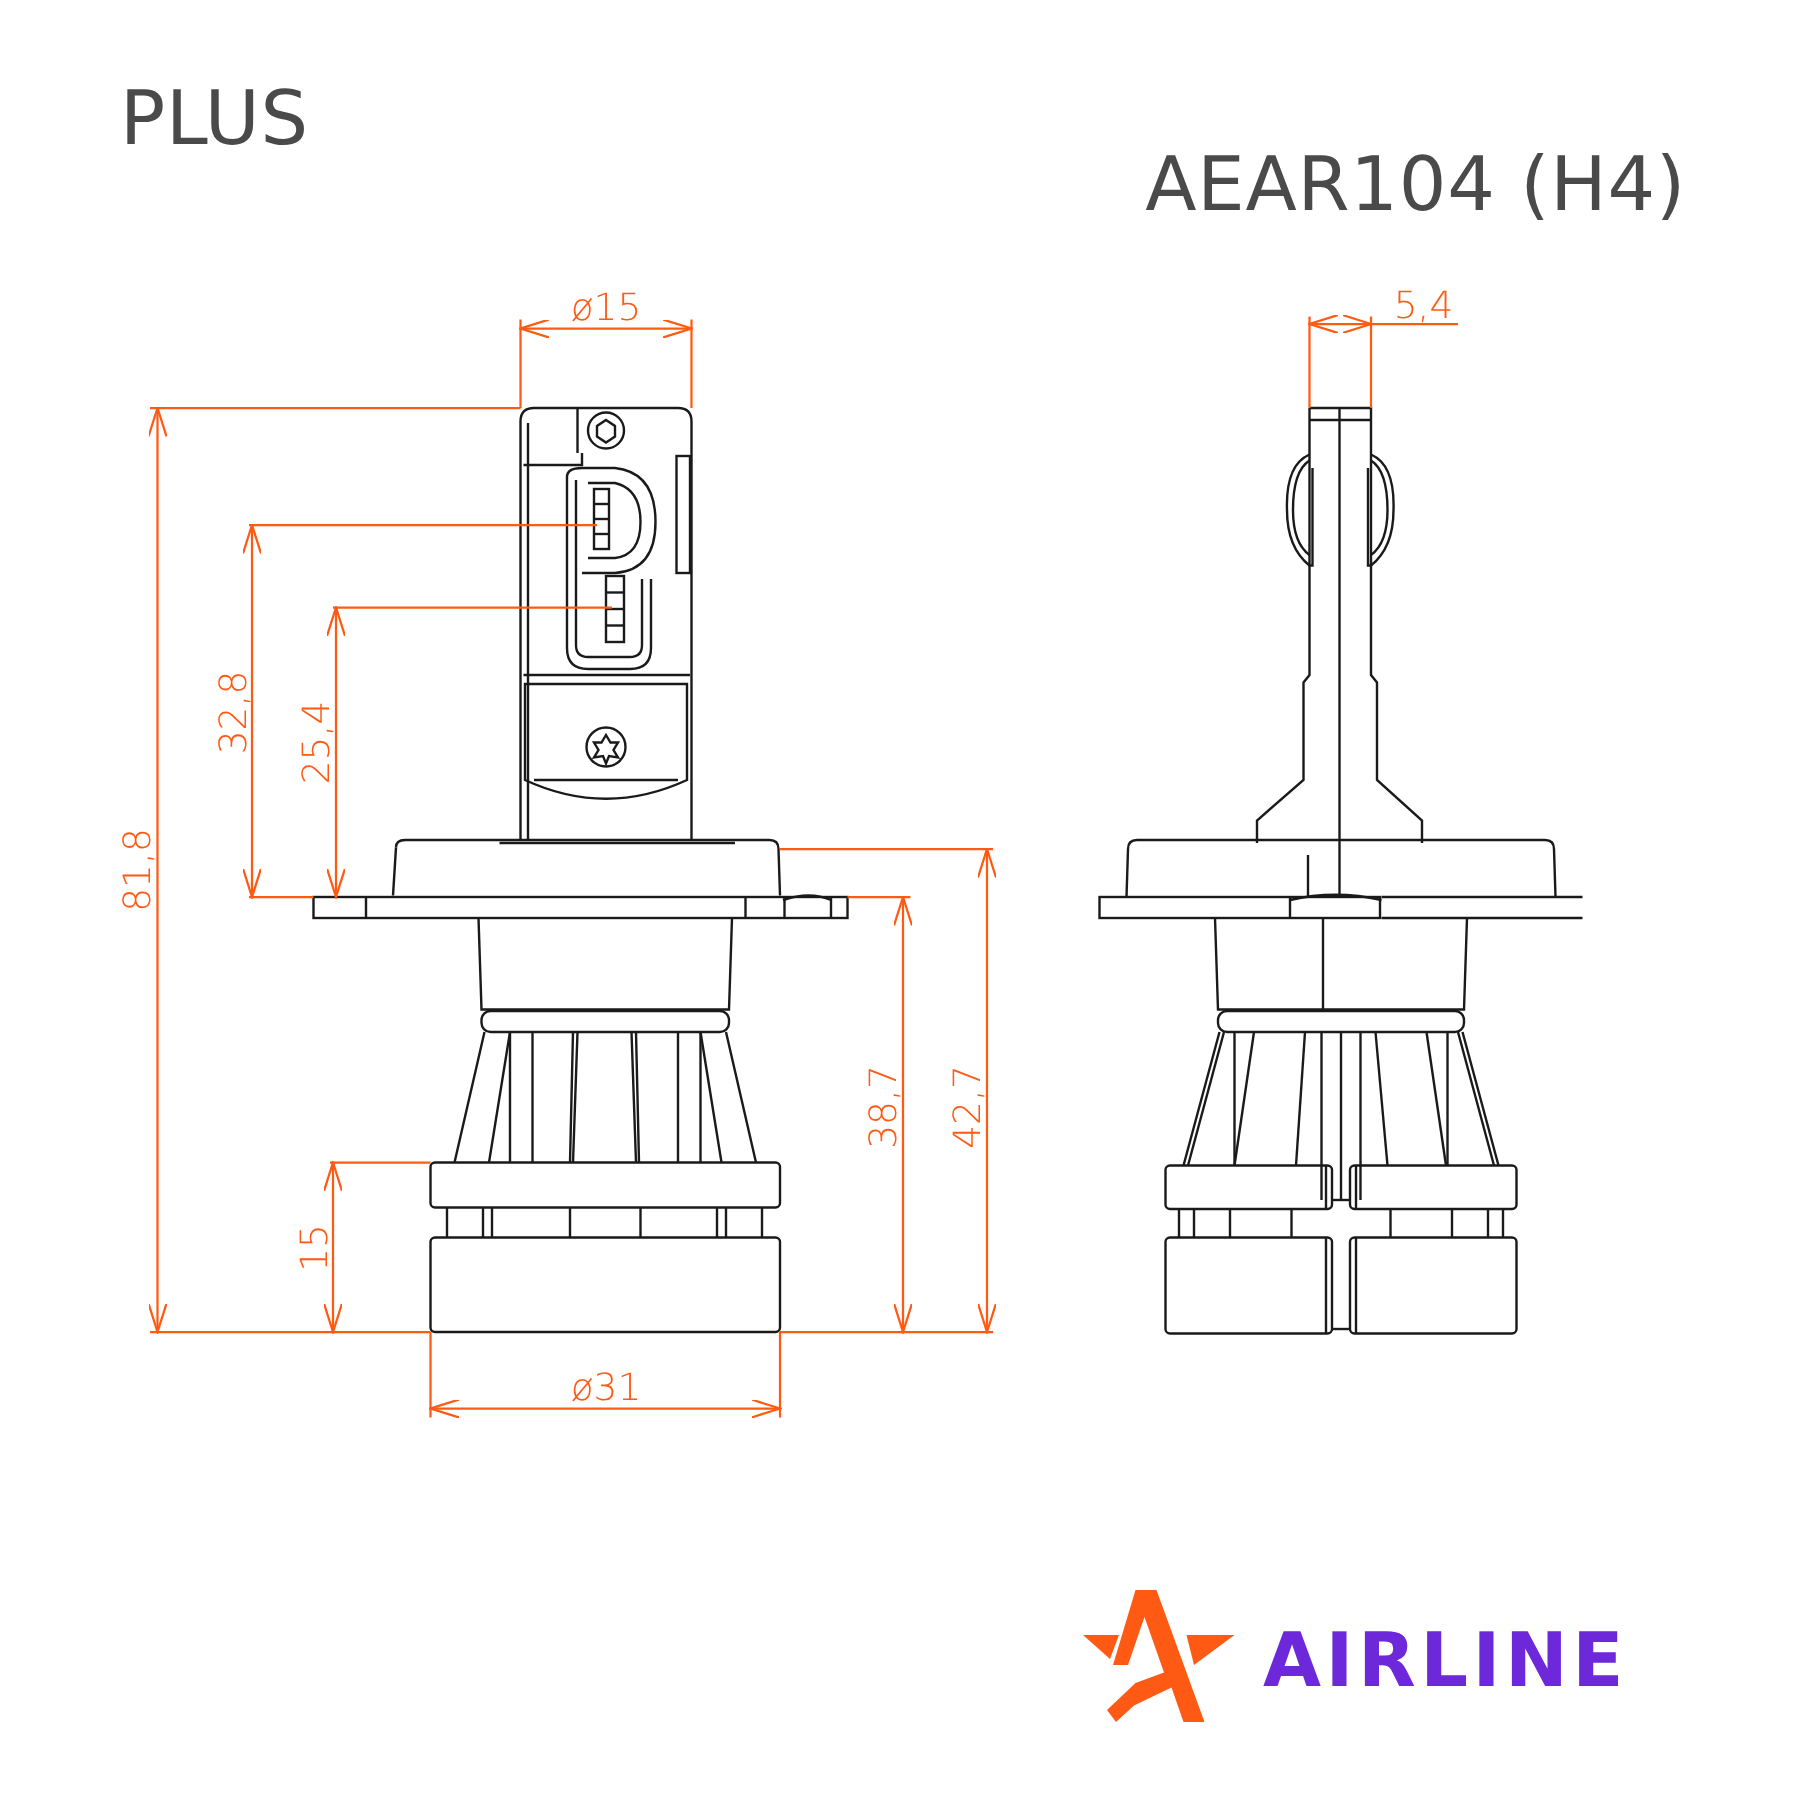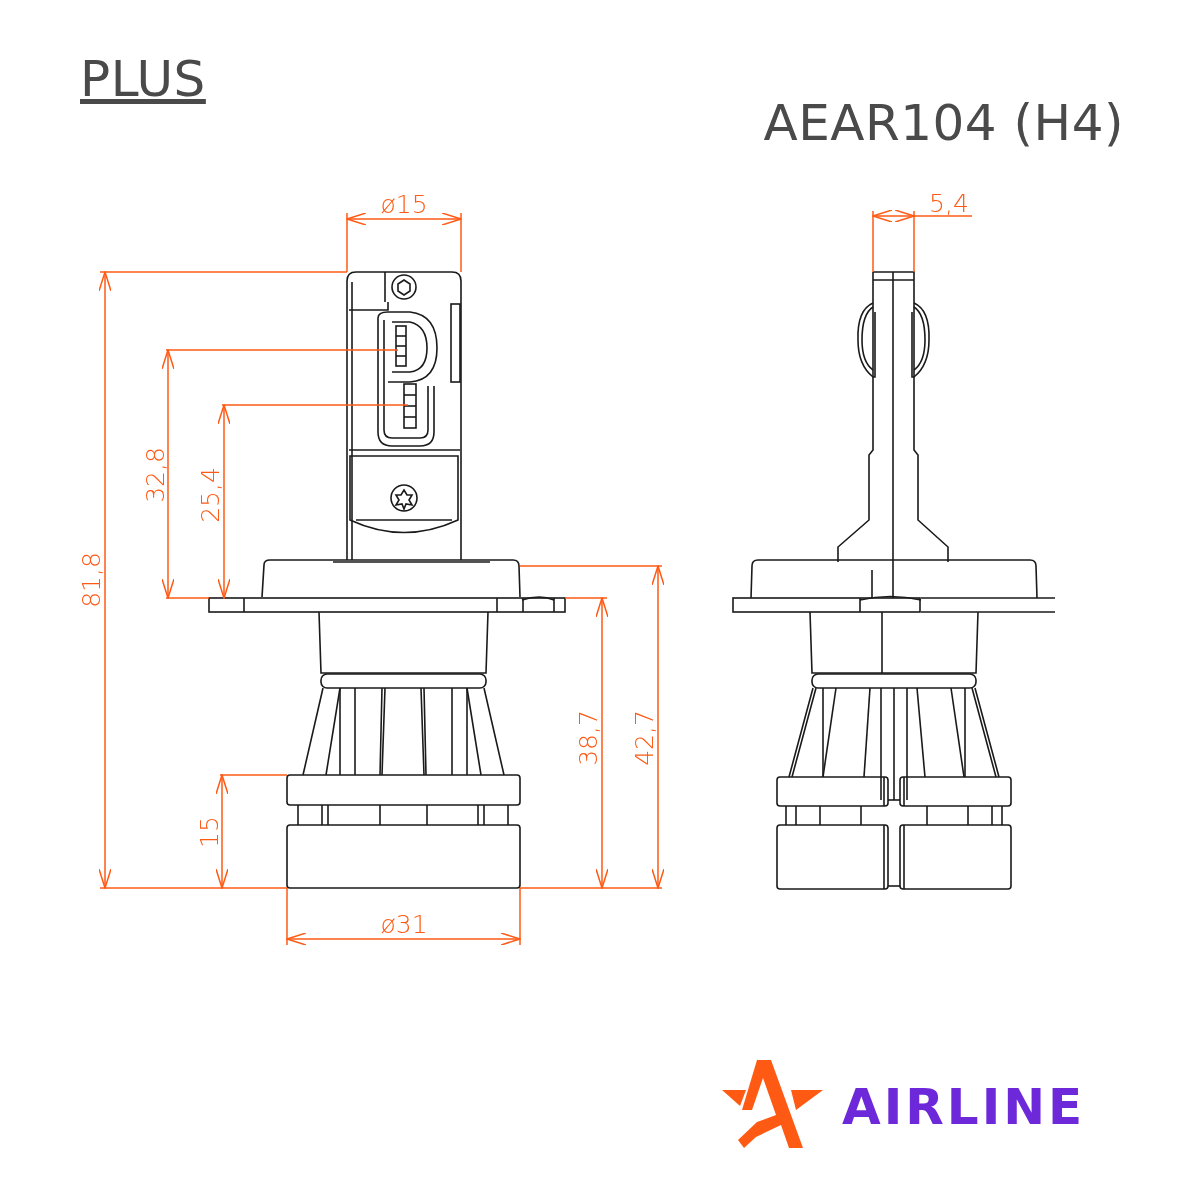--- a/index.html
+++ b/index.html
@@ -1,18 +1,18 @@
 <!DOCTYPE html>
 <html><head>
 <meta charset="utf-8">
 <style>
   html, body { margin:0; padding:0; background:#ffffff; }
   body { width:1200px; height:1200px; position:relative; overflow:hidden; font-family:"Liberation Sans", sans-serif; }
   .title { position:absolute; top:50px; font-size:50px; color:#4a4a4a; font-family:"DejaVu Sans", sans-serif; font-weight:400; letter-spacing:0.5px; }
-  #title-left { left:80px;text-decoration:underline; }
+  #title-left { left:80px; }
   #title-right { right:76px;margin-top:44px; }
   svg.drawing { position:absolute; left:0; top:0; }
   .dim { font-family:"DejaVu Sans", sans-serif; font-size:25px; fill:#ff5a14; font-weight:300; }
   .logo-text { position:absolute; left:842px; top:1078px; font-family:"DejaVu Sans", sans-serif; font-weight:bold; font-size:50px; color:#6d28d9; letter-spacing:3px; }
 </style>
 </head>
 <body>
 
 <div class="title" id="title-left">PLUS</div>
 <div class="title" id="title-right">AEAR104 (H4)</div>

